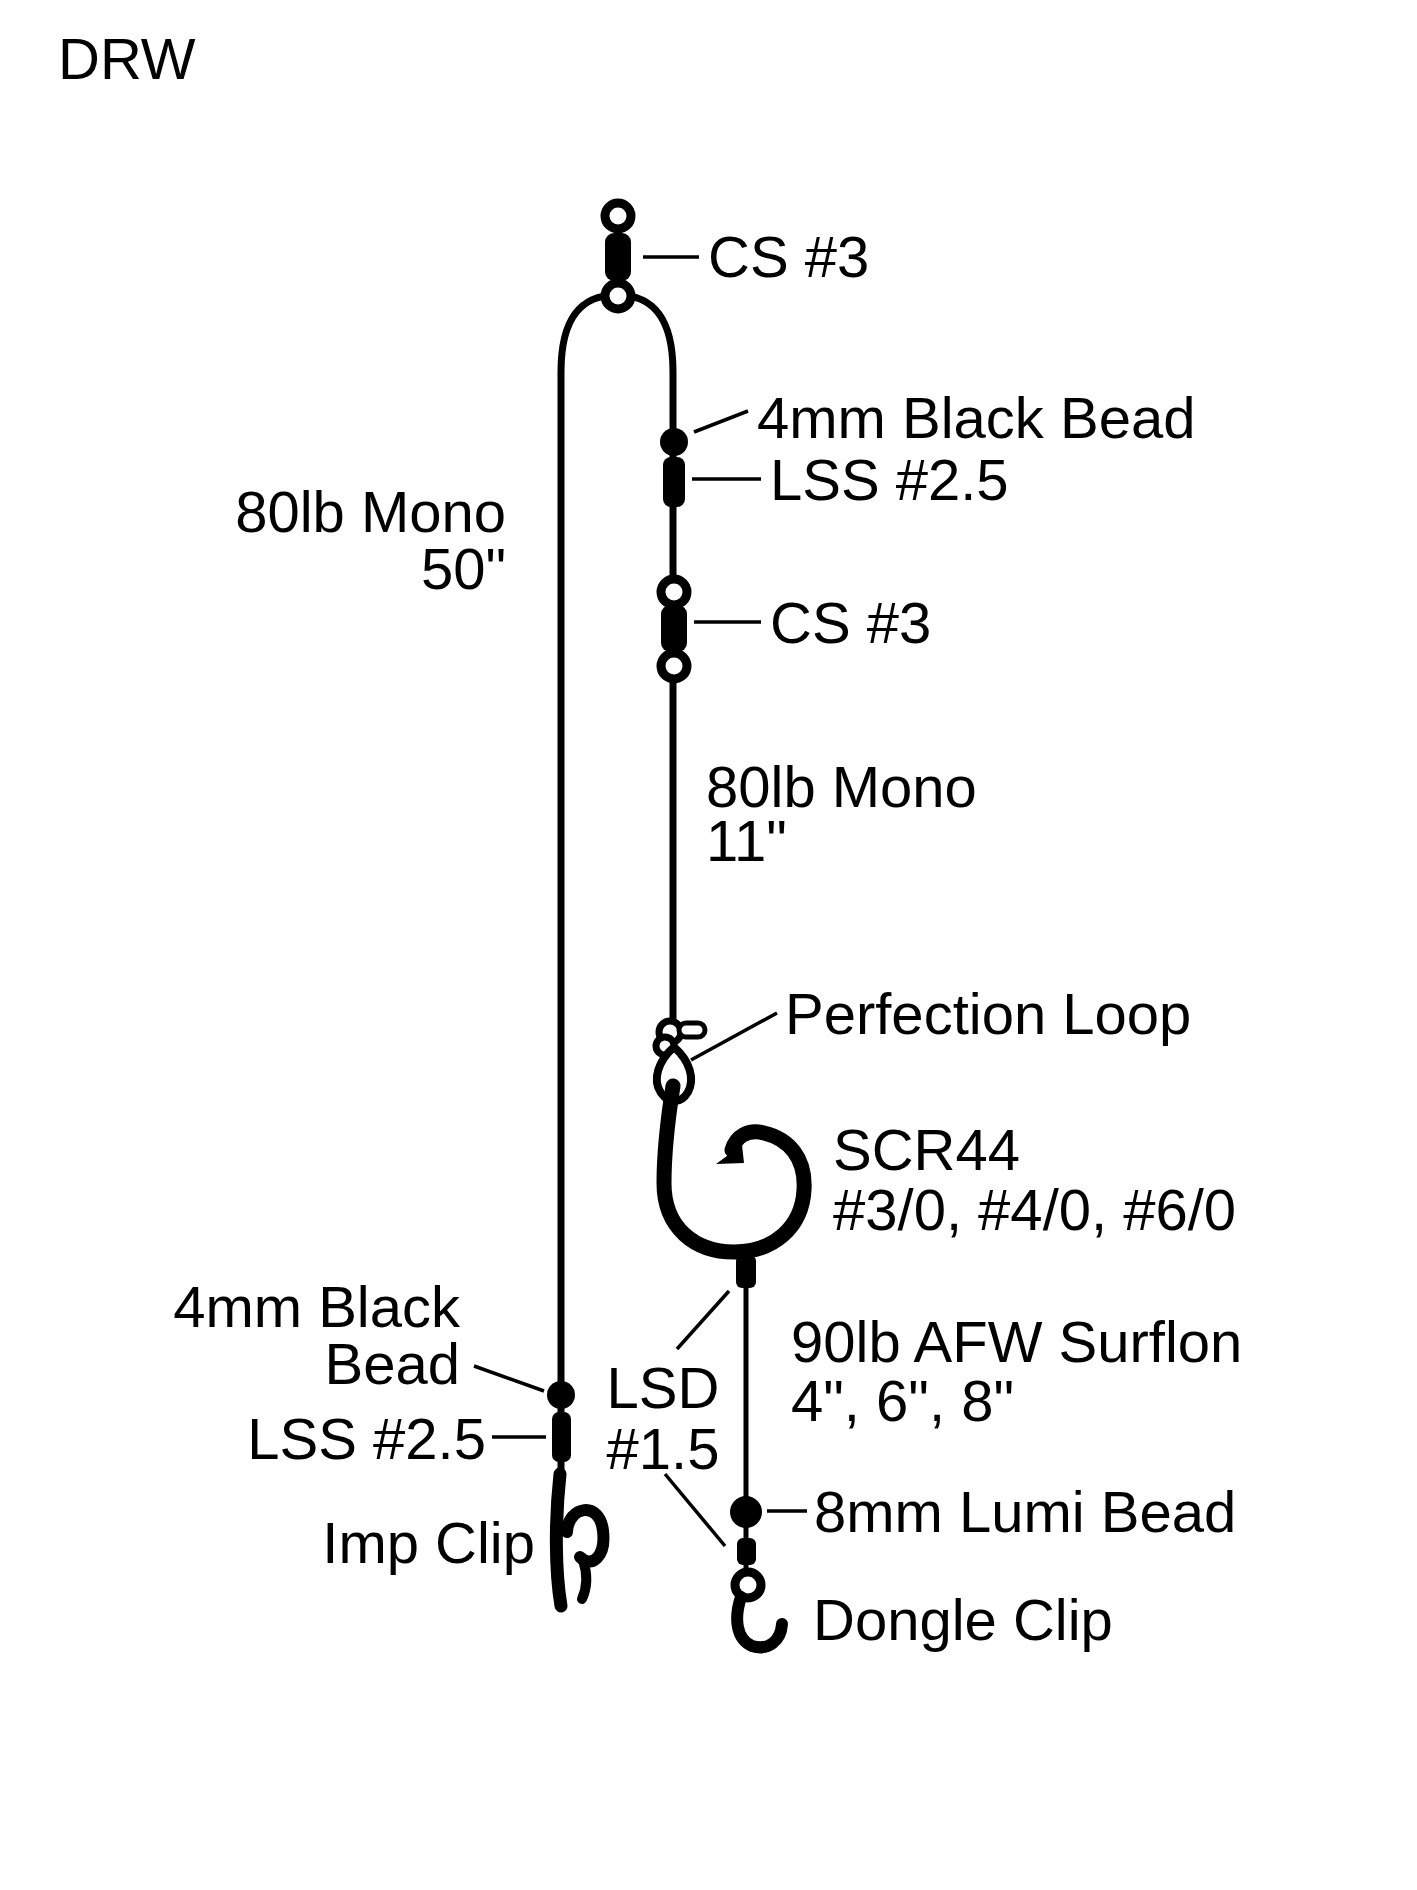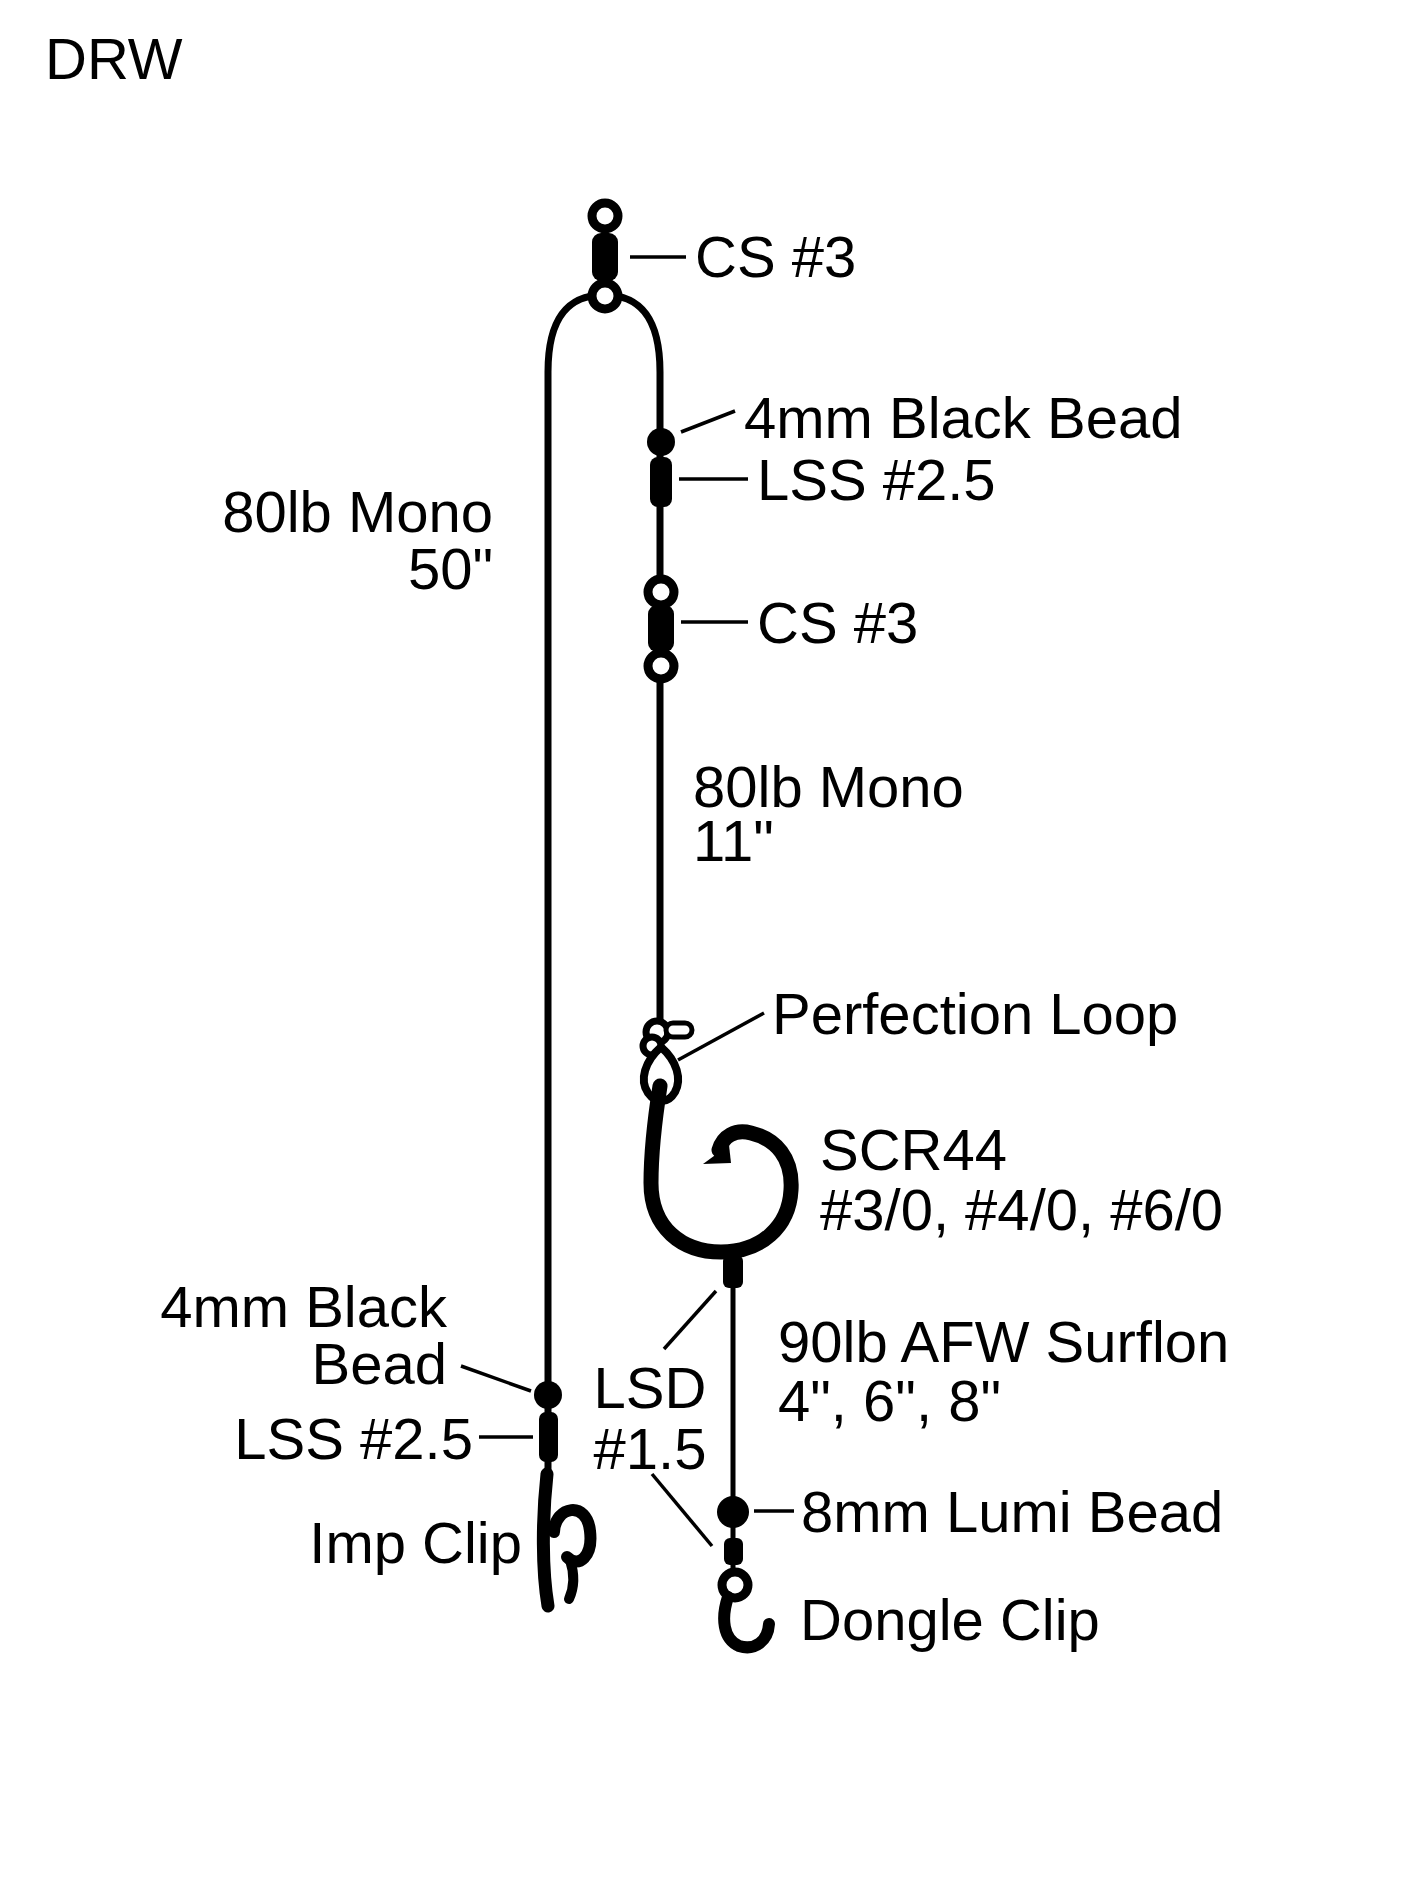--- a/index.html
+++ b/index.html
@@ -6,20 +6,21 @@
     margin: 0;
     padding: 0;
     background: #ffffff;
   }
   .canvas {
     position: relative;
     width: 1387px;
     height: 1890px;
     background: var(--bg, #ffffff);
     overflow: hidden;
+    margin-left: 13px;
   }
   svg { display: block; }
   svg text {
     font-family: "Liberation Sans", sans-serif;
     font-size: 58px;
     fill: var(--ink, #000000);
   }
   .t-end { text-anchor: end; }
   .t-mid { text-anchor: middle; }
   .ink-stroke { stroke: var(--ink, #000000); }

